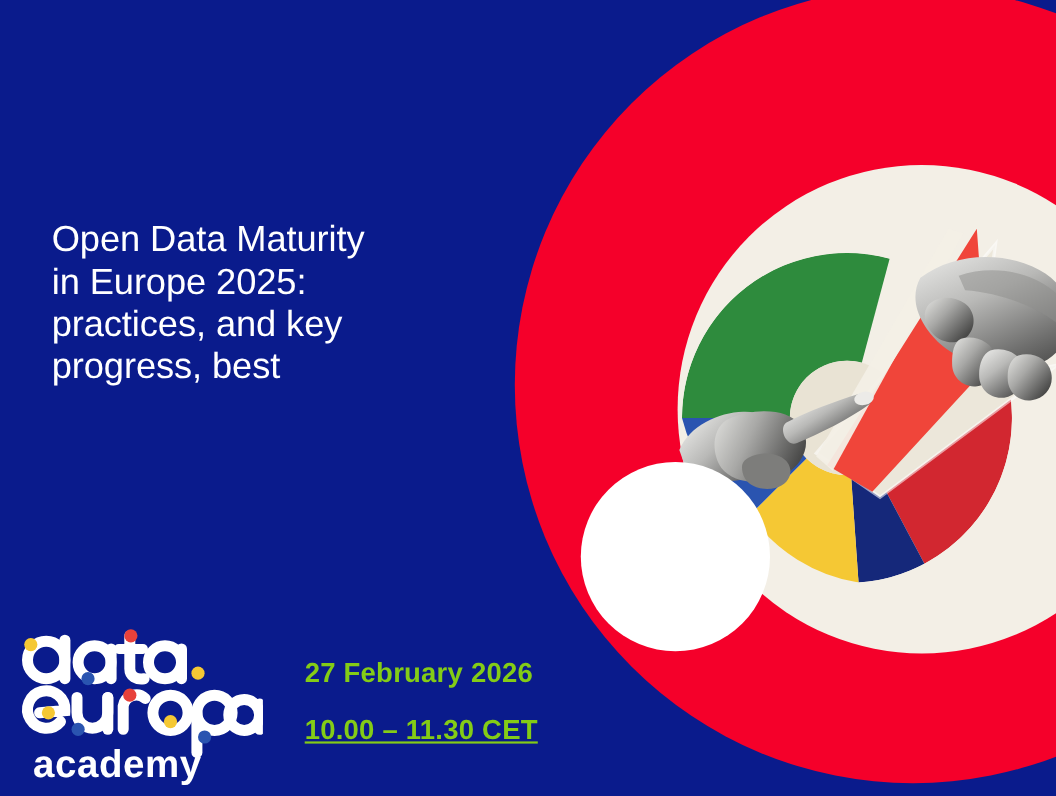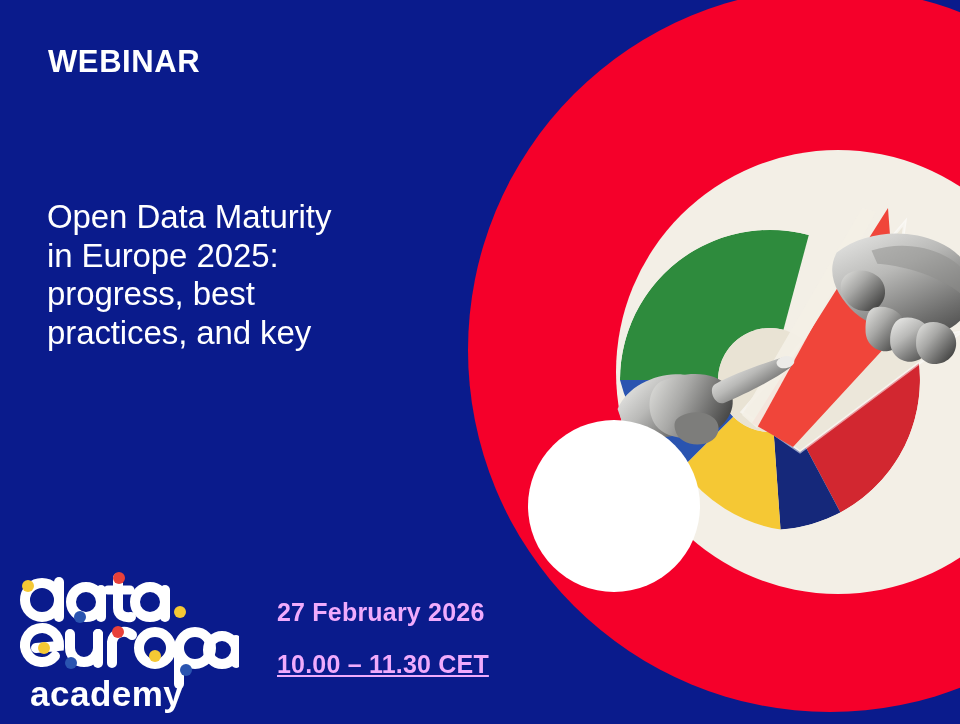--- a/index.html
+++ b/index.html
@@ -49,21 +49,21 @@
     line-height: 1.17;
     color: #ffffff;
     letter-spacing: -0.1px;
   }
   .headline .hl-line { display: block; white-space: nowrap; }
 
   .schedule {
     position: absolute;
     left: 277px;
     top: 600px;
-    color: #f0abfc;
+    color: #84cc16;
   }
   .schedule .sched-line {
     display: block;
     font-size: 25px;
     font-weight: bold;
     line-height: 1;
     letter-spacing: 0.2px;
   }
   .schedule .sched-line + .sched-line { margin-top: 27px; text-decoration: underline; }
 
@@ -175,27 +175,26 @@
 
           <path d="M52,46 C66,42 82,48 86,58 C90,68 82,78 70,78
                    C56,78 44,70 44,58 C44,51 46,48 52,46 Z" fill="#7d7d7b"></path>
         </g>
 
         <circle cx="614" cy="506" r="86" fill="#ffffff"></circle>
       </g>
     </svg>
   </div>
 
-  <div class="eyebrow">WEBINAR</div>
 
   <div class="headline">
     <span class="hl-line">Open Data Maturity</span>
     <span class="hl-line">in Europe 2025:</span>
+    <span class="hl-line">practices, and key</span>
     <span class="hl-line">progress, best</span>
-    <span class="hl-line">practices, and key</span>
   </div>
 
   <div class="schedule">
     <span class="sched-line">27 February 2026</span>
     <span class="sched-line">10.00 – 11.30 CET</span>
   </div>
 
   <div class="logo">
     <svg width="225" height="145" viewBox="0 0 225 145" xmlns="http://www.w3.org/2000/svg">
 

